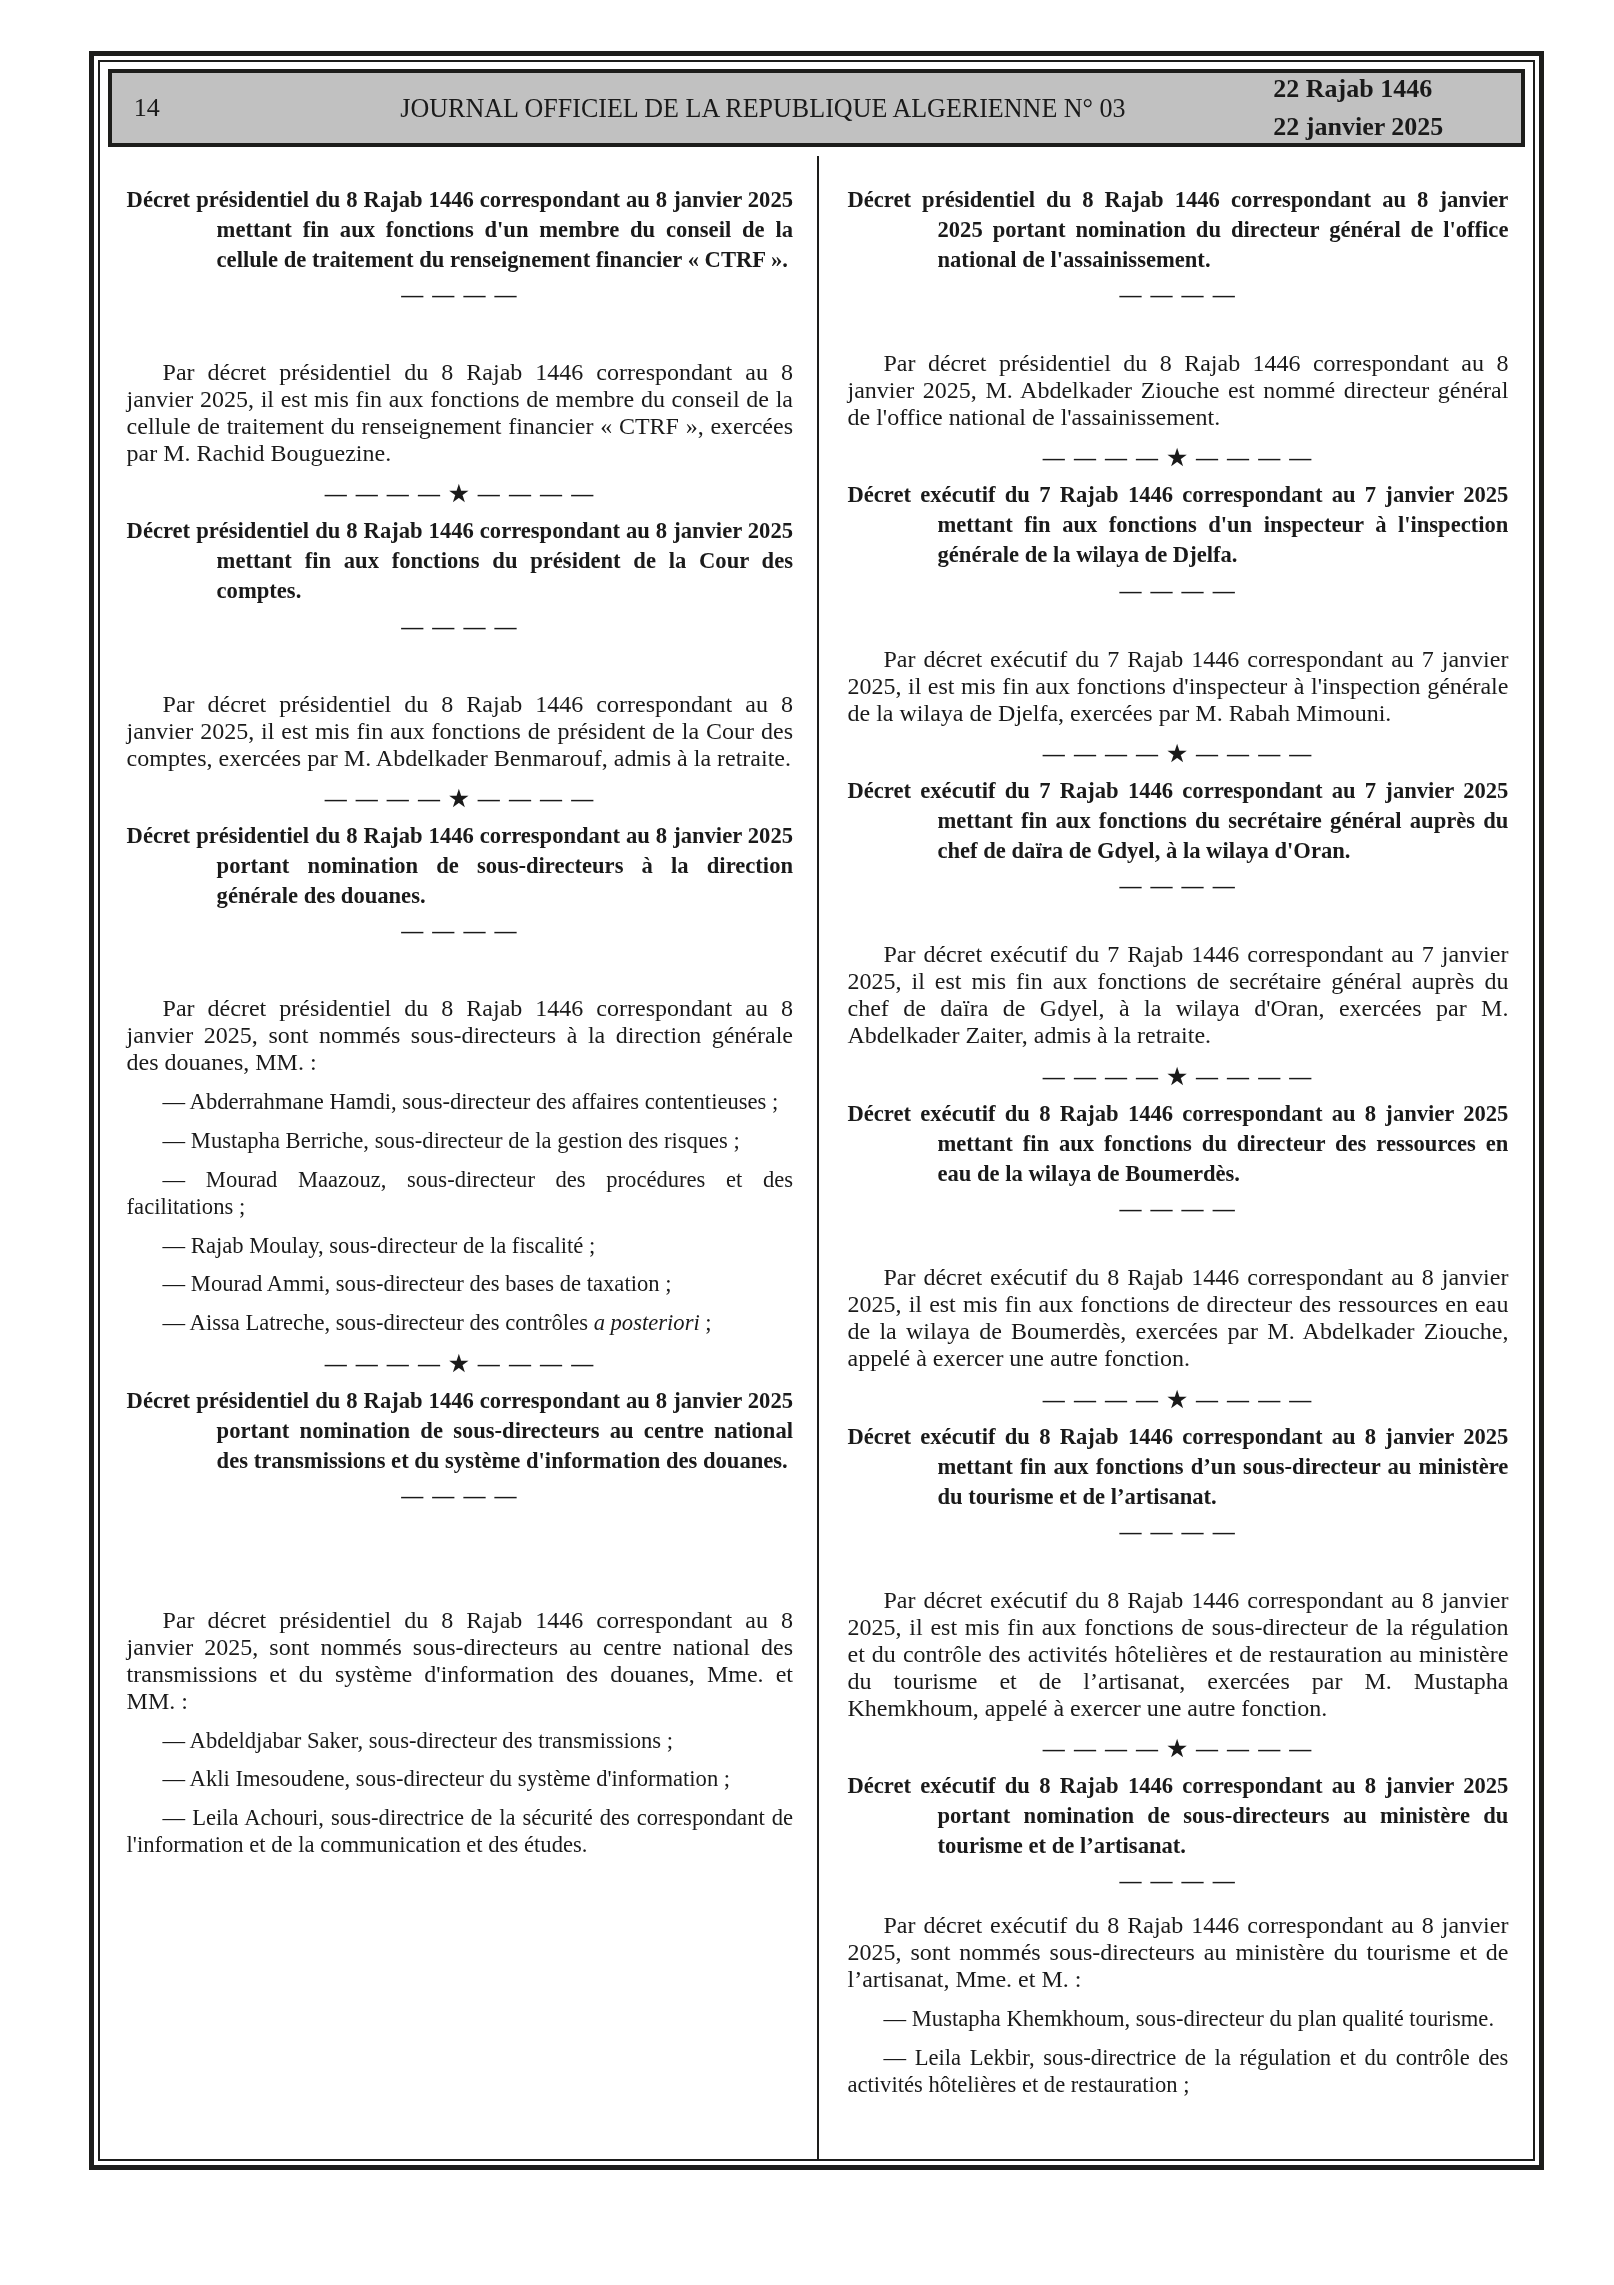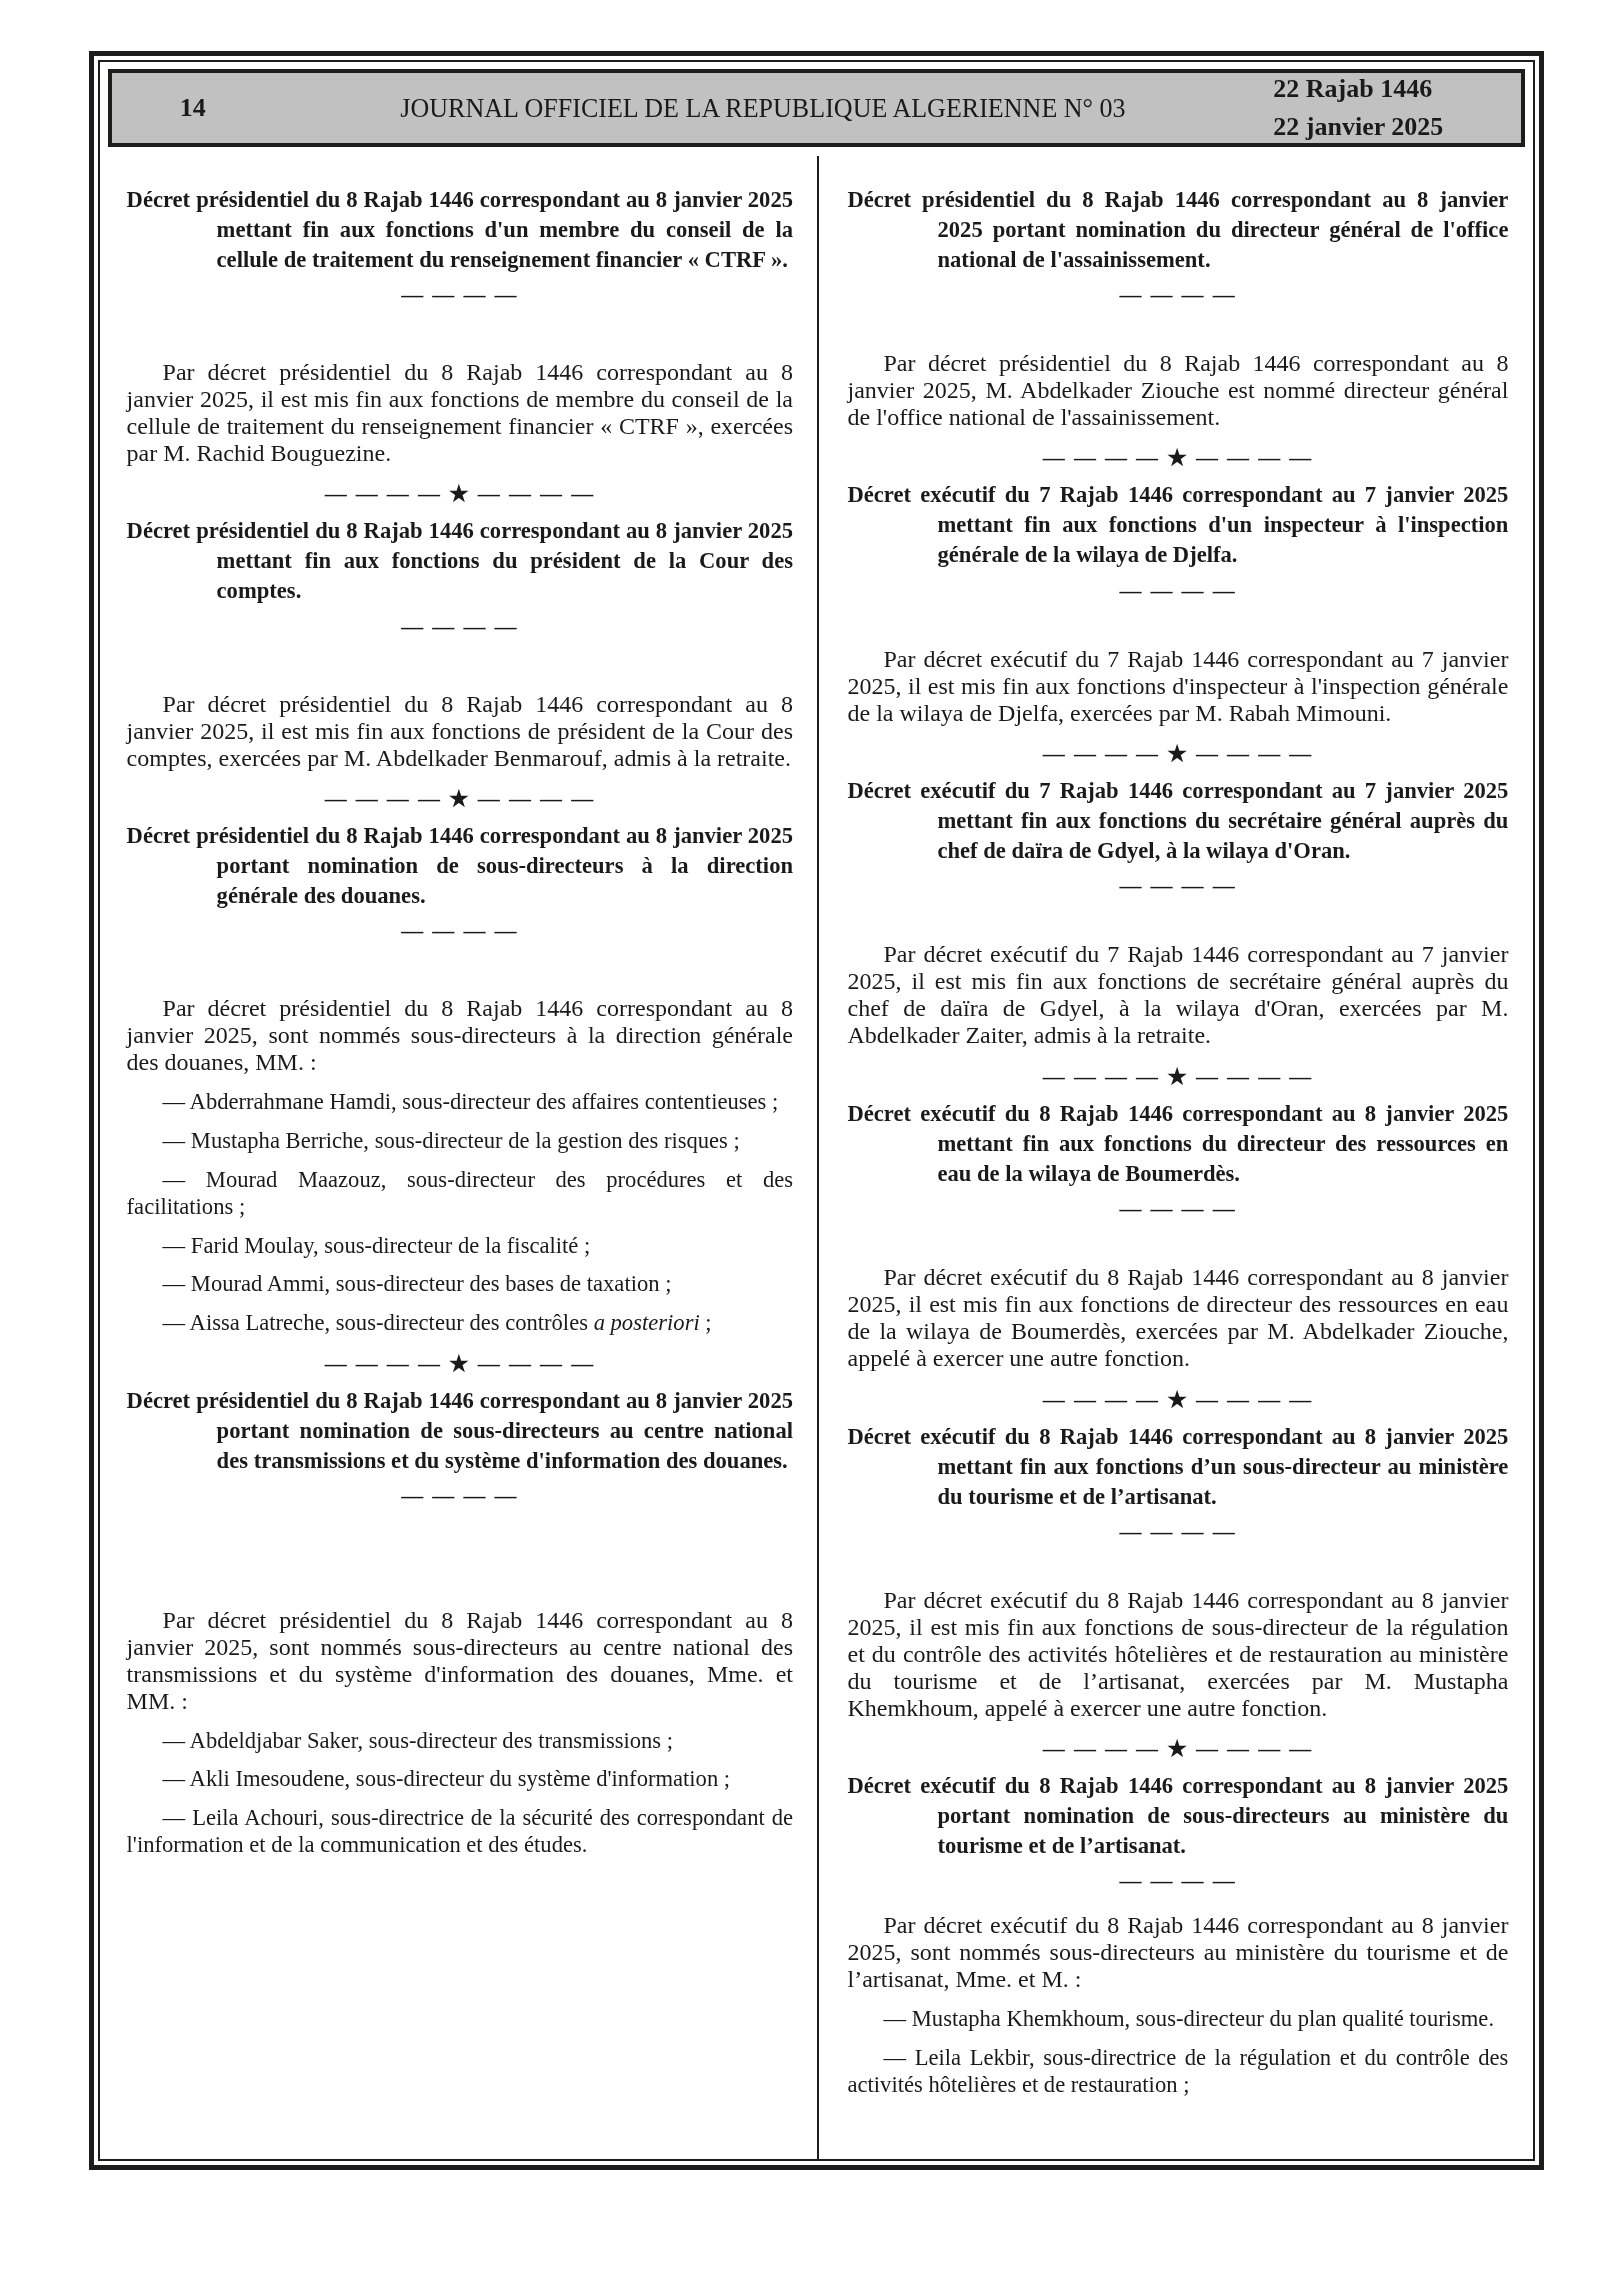--- a/index.html
+++ b/index.html
@@ -32,25 +32,24 @@
     border: 4.5px solid #1d1d1b;
     background: #c1c1c1;
     display: flex;
     align-items: center;
     height: 78px;
     box-sizing: border-box;
     padding: 0 22px;
     flex: 0 0 auto;
   }
   .page-num {
-    font-weight: bold;
+    font-weight: normal;
     font-size: 26px;
     width: 118px;
     flex: 0 0 auto;
-    text-align: center;
   }
   .journal-title {
     flex: 1 1 auto;
     text-align: center;
     font-weight: normal;
     font-size: 28px;
     white-space: nowrap;
   }
   .journal-title > span { display: inline-block; transform: scaleX(0.93); }
   .dates {
@@ -146,21 +145,21 @@
           <div class="sep sep-star">— — — — ★ — — — —</div>
         </section>
 
         <section>
           <h2 class="decree-title">Décret présidentiel du 8 Rajab 1446 correspondant au 8 janvier 2025 portant nomination de sous-directeurs à la direction générale des douanes.</h2>
           <div class="sep">— — — —</div>
           <p class="body-p gap-lg">Par décret présidentiel du 8 Rajab 1446 correspondant au 8 janvier 2025, sont nommés sous-directeurs à la direction générale des douanes, MM. :</p>
           <p class="item">— Abderrahmane Hamdi, sous-directeur des affaires contentieuses ;</p>
           <p class="item">— Mustapha Berriche, sous-directeur de la gestion des risques ;</p>
           <p class="item">— Mourad Maazouz, sous-directeur des procédures et des facilitations ;</p>
-          <p class="item">— Farid Moulay, sous-directeur de la fiscalité ;</p>
+          <p class="item">— Rajab Moulay, sous-directeur de la fiscalité ;</p>
           <p class="item">— Mourad Ammi, sous-directeur des bases de taxation ;</p>
           <p class="item"><span>— Aissa Latreche, sous-directeur des contrôles </span><i>a posteriori</i><span> ;</span></p>
           <div class="sep sep-star">— — — — ★ — — — —</div>
         </section>
 
         <section>
           <h2 class="decree-title">Décret présidentiel du 8 Rajab 1446 correspondant au 8 janvier 2025 portant nomination de sous-directeurs au centre national des transmissions et du système d'information des douanes.</h2>
           <div class="sep">— — — —</div>
           <p class="body-p gap-xl">Par décret présidentiel du 8 Rajab 1446 correspondant au 8 janvier 2025, sont nommés sous-directeurs au centre national des transmissions et du système d'information des douanes, Mme. et MM. :</p>
           <p class="item">— Abdeldjabar Saker, sous-directeur des transmissions ;</p>

